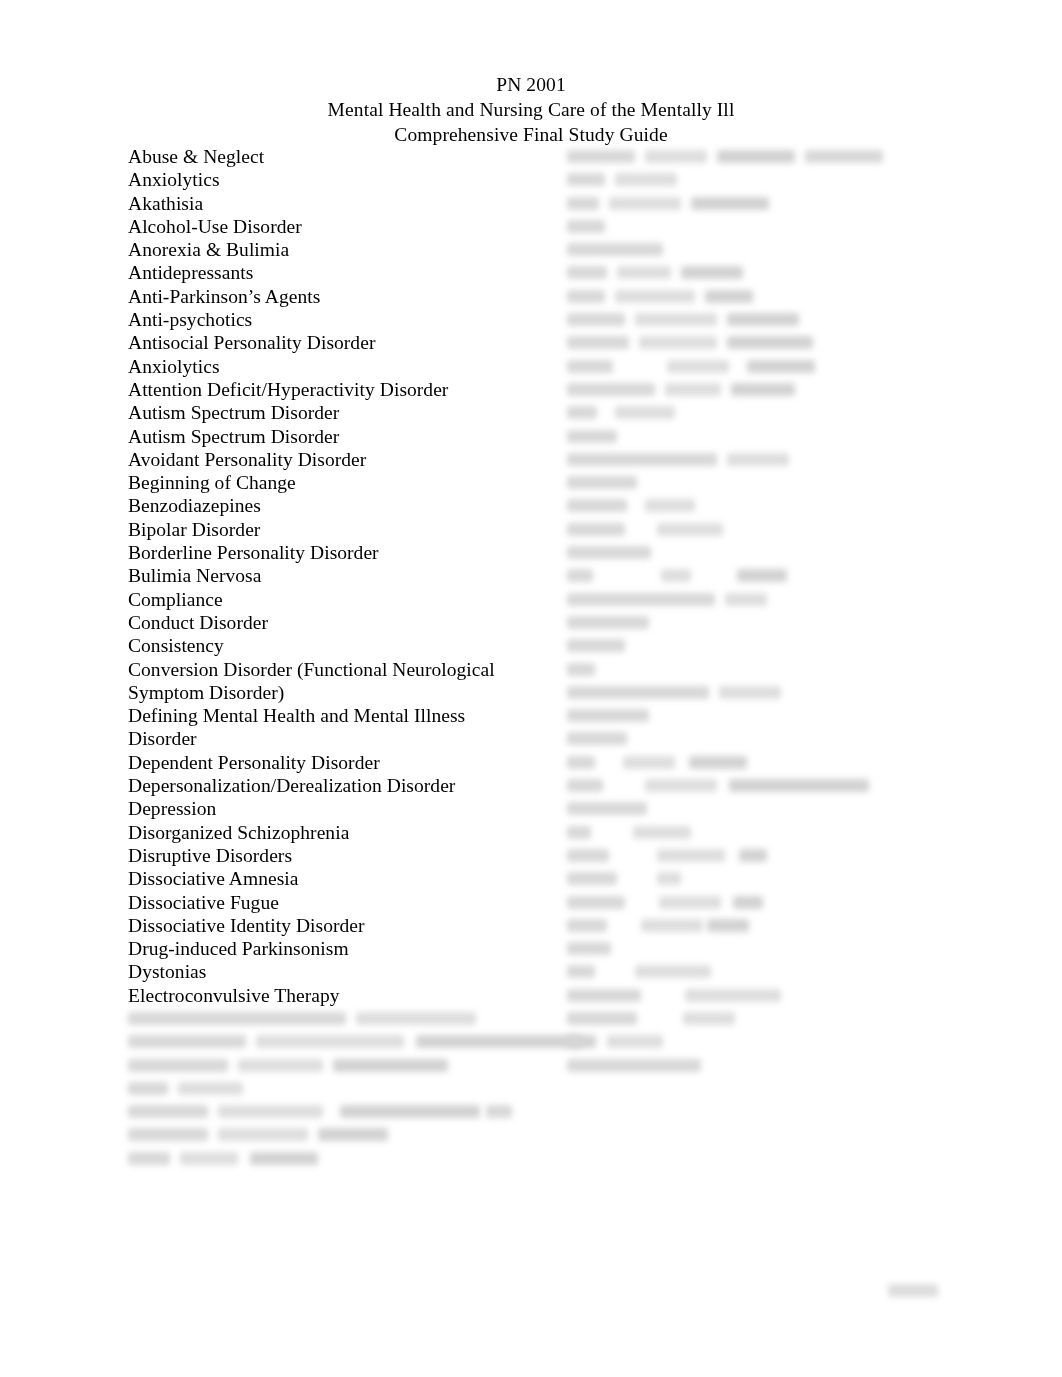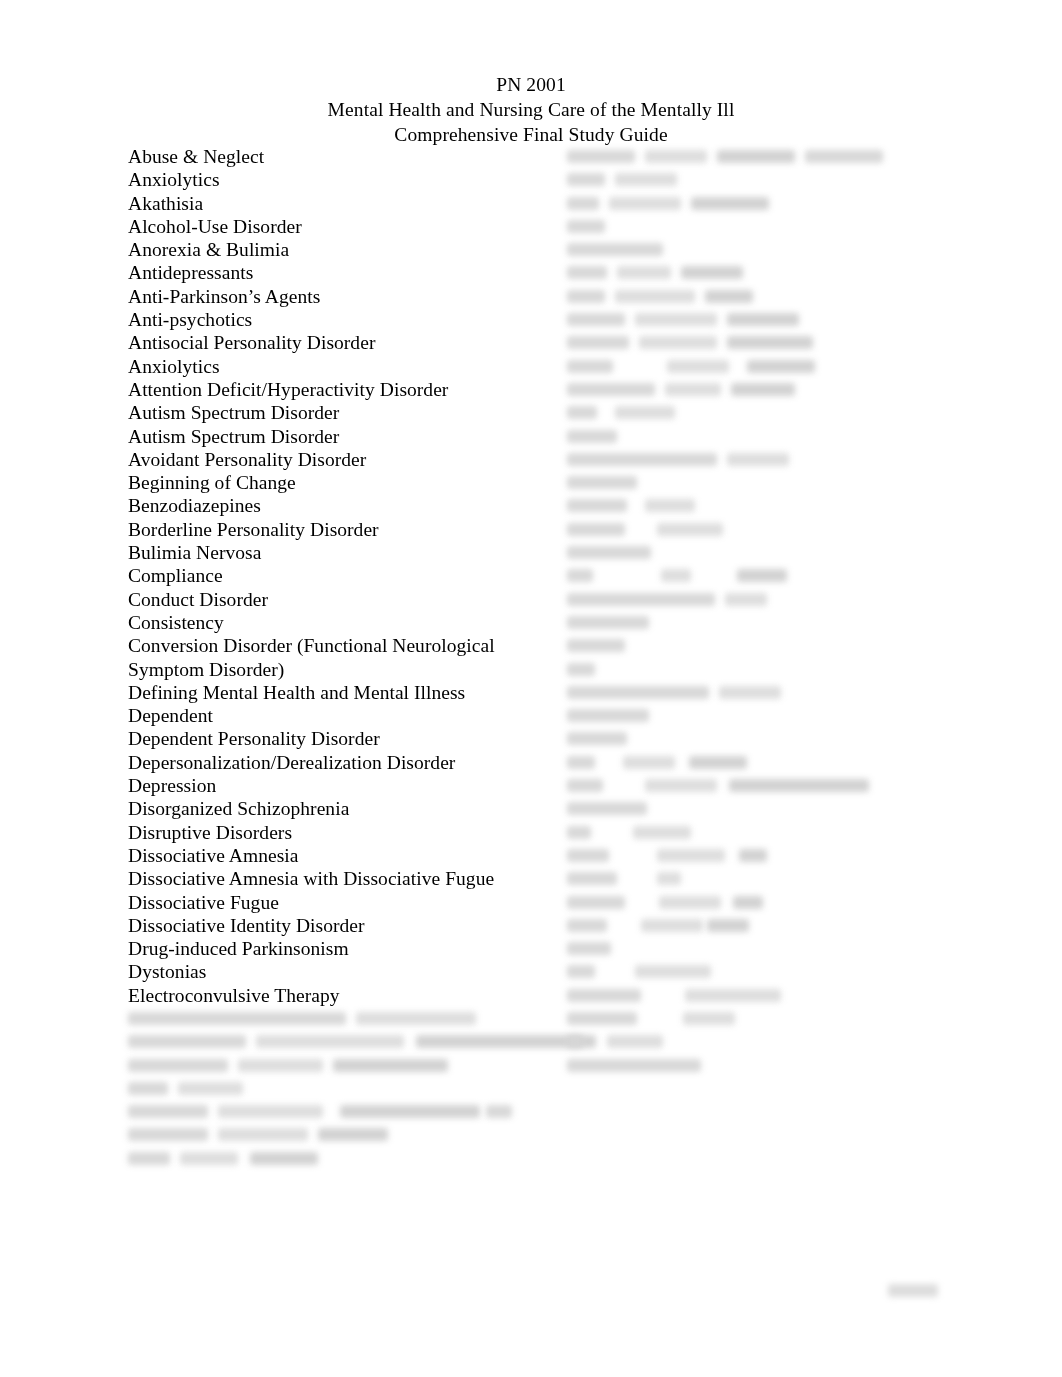--- a/index.html
+++ b/index.html
@@ -115,36 +115,36 @@
           <div class="entry">Anti-Parkinson’s Agents</div>
           <div class="entry">Anti-psychotics</div>
           <div class="entry">Antisocial Personality Disorder</div>
           <div class="entry">Anxiolytics</div>
           <div class="entry">Attention Deficit/Hyperactivity Disorder</div>
           <div class="entry">Autism Spectrum Disorder</div>
           <div class="entry">Autism Spectrum Disorder</div>
           <div class="entry">Avoidant Personality Disorder</div>
           <div class="entry">Beginning of Change</div>
           <div class="entry">Benzodiazepines</div>
+          <div class="entry">Bipolar Disorder</div>
           <div class="entry">Borderline Personality Disorder</div>
           <div class="entry">Bulimia Nervosa</div>
           <div class="entry">Compliance</div>
           <div class="entry">Conduct Disorder</div>
           <div class="entry">Consistency</div>
           <div class="entry">Conversion Disorder (Functional Neurological</div>
           <div class="entry">Symptom Disorder)</div>
           <div class="entry">Defining Mental Health and Mental Illness</div>
-          <div class="entry">Dependent</div>
+          <div class="entry">Disorder</div>
           <div class="entry">Dependent Personality Disorder</div>
           <div class="entry">Depersonalization/Derealization Disorder</div>
           <div class="entry">Depression</div>
           <div class="entry">Disorganized Schizophrenia</div>
           <div class="entry">Disruptive Disorders</div>
           <div class="entry">Dissociative Amnesia</div>
-          <div class="entry">Dissociative Amnesia with Dissociative Fugue</div>
           <div class="entry">Dissociative Fugue</div>
           <div class="entry">Dissociative Identity Disorder</div>
           <div class="entry">Drug-induced Parkinsonism</div>
           <div class="entry">Dystonias</div>
           <div class="entry">Electroconvulsive Therapy</div>
         </div>
       <div id="left-redacted">
           <div class="redacted">
             <span class="bar" style="left: 0px; width: 218px;"></span>
             <span class="bar b2" style="left: 228px; width: 120px;"></span>

